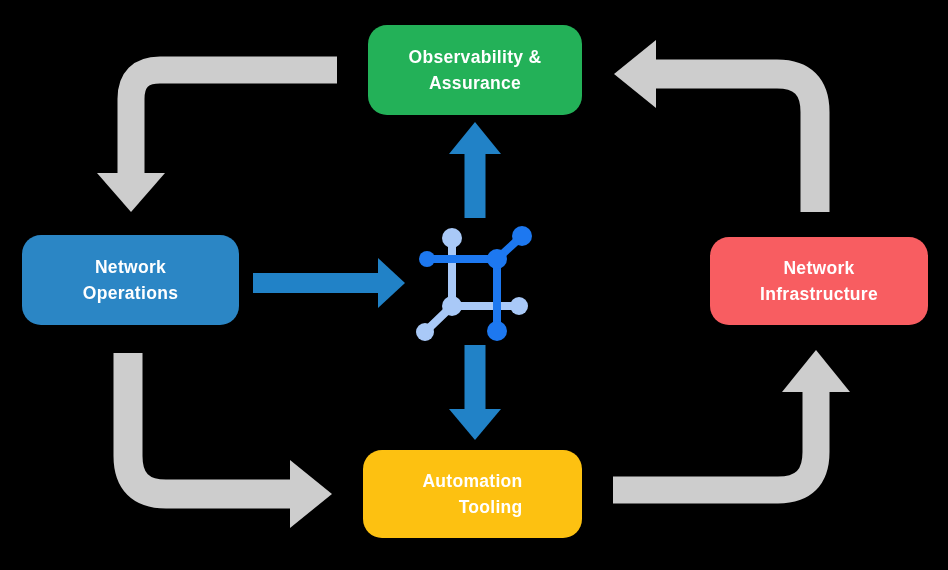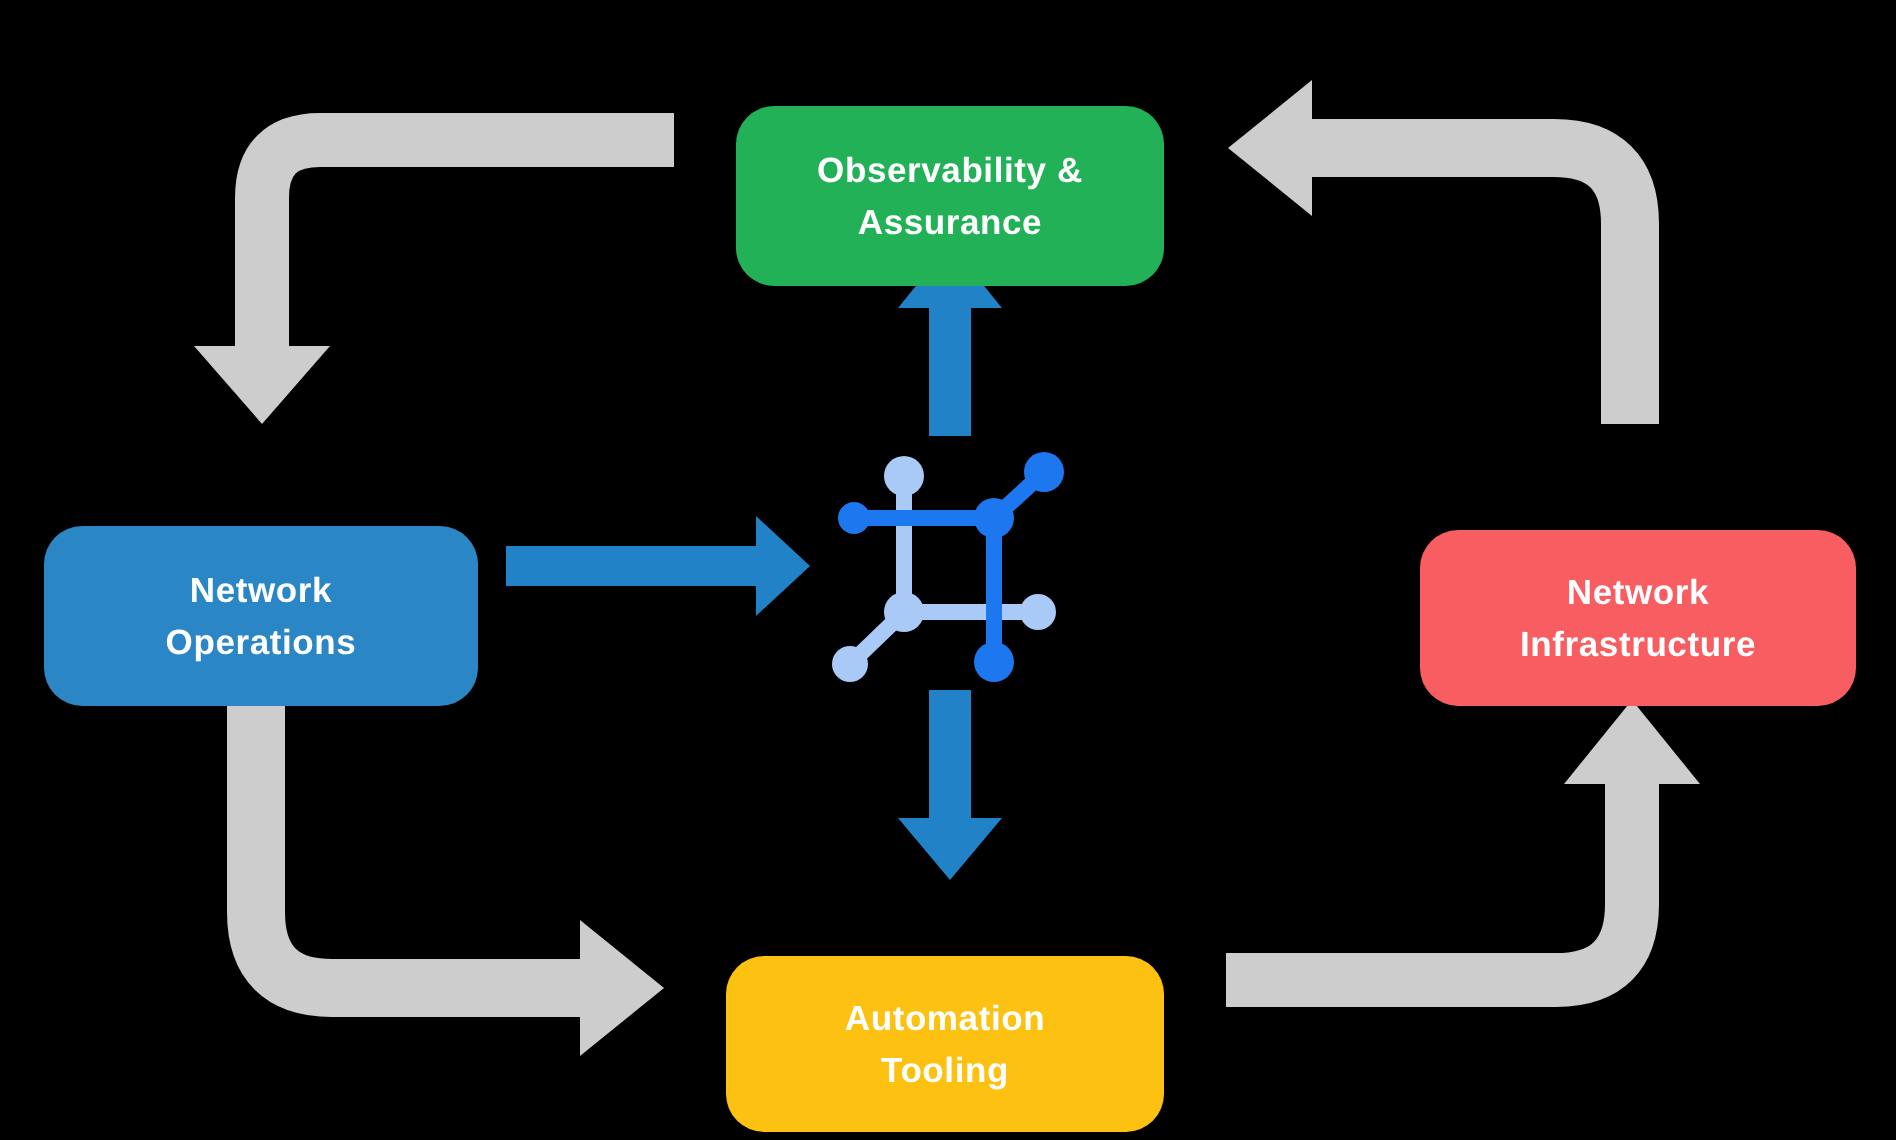--- a/index.html
+++ b/index.html
@@ -27,27 +27,26 @@
     border-radius: 19px;
     display: flex;
     align-items: center;
     justify-content: center;
     text-align: center;
     color: #ffffff;
     font-size: 17.5px;
     font-weight: 600;
     line-height: 1.5;
     letter-spacing: 0.3px;
-    margin-top: 28px;
   }
   .node span { white-space: pre-line; }
   .node-observability { left: 368px; top: 25px;  width: 214px; height: 90px; background: #23B158; }
   .node-operations    { left: 22px;  top: 235px; width: 217px; height: 90px; background: #2B86C5; }
   .node-infrastructure{ left: 710px; top: 237px; width: 218px; height: 88px; background: #F85D61; }
-  .node-automation    { left: 363px; top: 450px; width: 219px; height: 88px; background: #FDC111; }
+  .node-automation    { left: 363px; top: 450px; width: 219px; height: 88px; background: #FDC111; text-align: right; }
 </style>
 </head>
 <body>
 
 <div class="stage">
 
   <svg class="layer-svg" viewBox="0 0 948 570">
 
     <g>
       <path d="M 337,70 H 160 Q 131,70 131,99 V 174" fill="none" stroke="#CDCDCD" stroke-width="27"></path>

